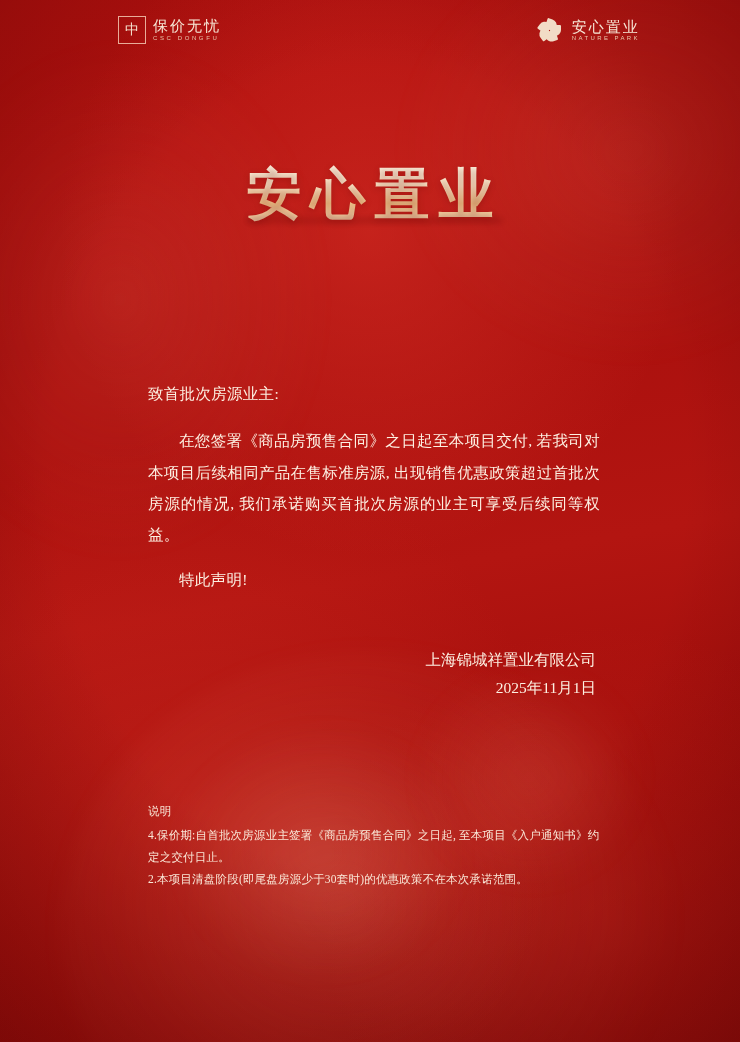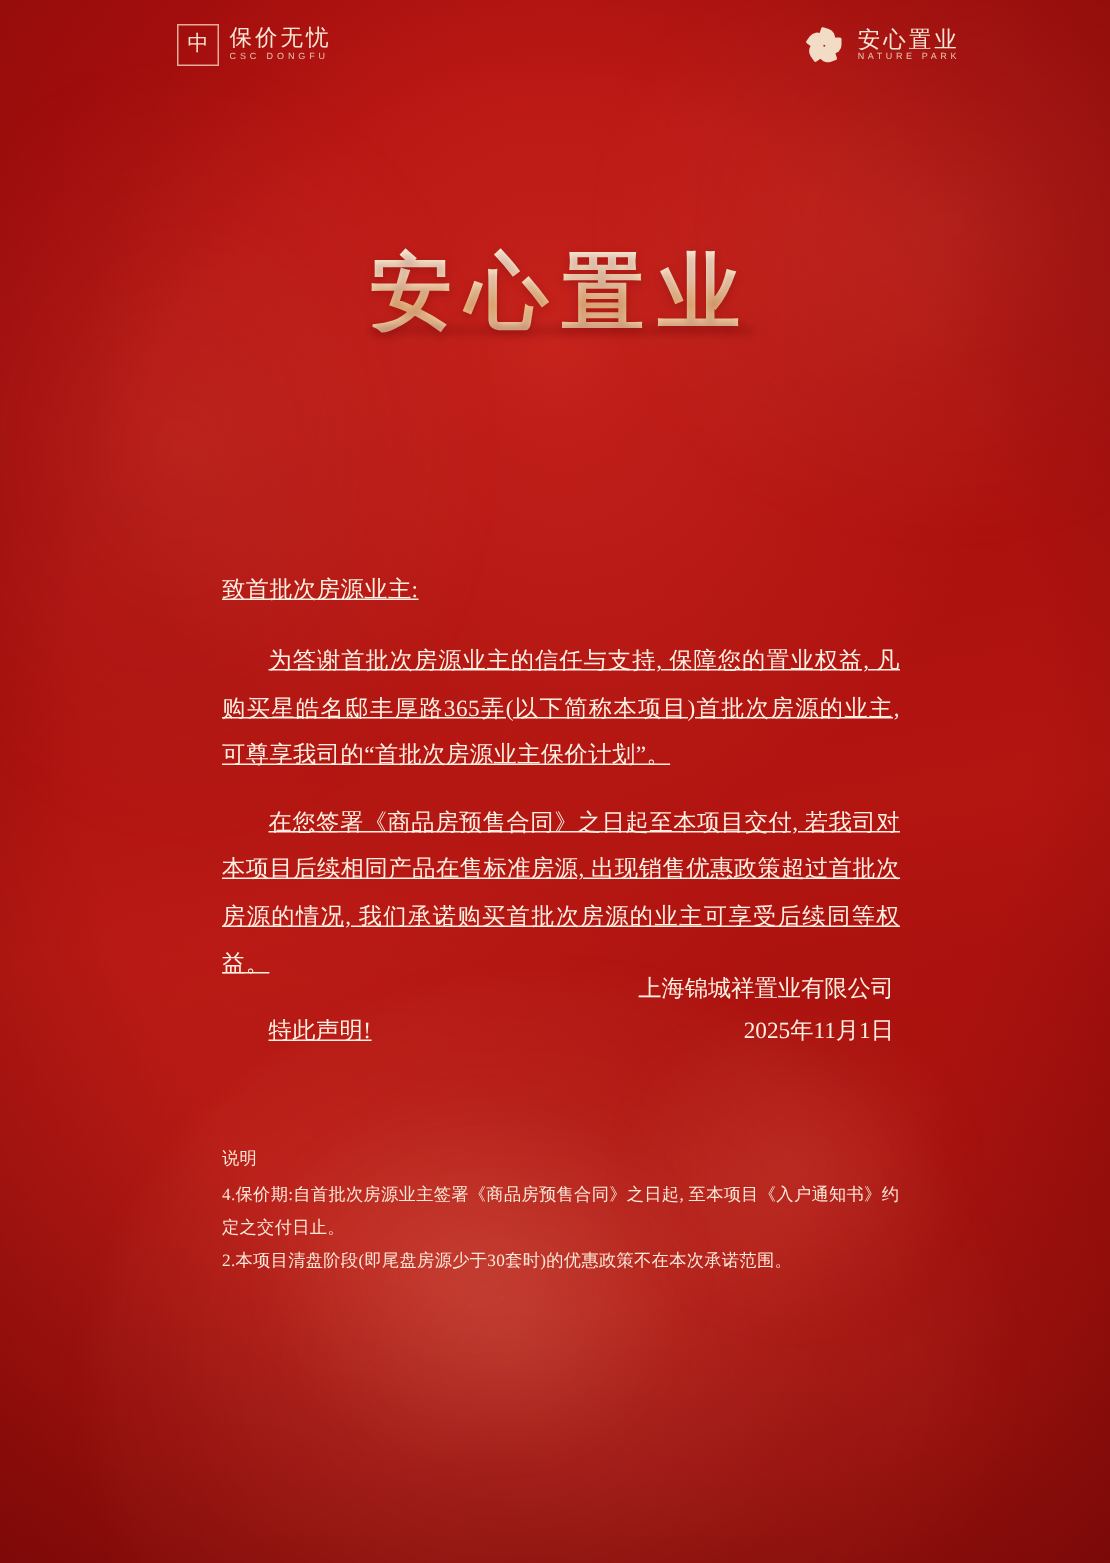--- a/index.html
+++ b/index.html
@@ -165,42 +165,41 @@
   .body-copy {
     position: absolute;
     top: 378px;
     left: 148px;
     width: 452px;
     color: #fdf0e2;
     font-size: 15.5px;
     line-height: 2.02;
     letter-spacing: 0.3px;
     text-align: justify;
-    text-decoration: underline;
   }
   .body-copy p { margin: 0 0 14px 0; }
   .body-copy p.indent { text-indent: 2em; }
   .body-copy p.salute { margin-bottom: 16px; }
   .body-copy p.declare { text-indent: 2em; margin-top: 2px; }
 
   .signature {
     position: absolute;
     top: 646px;
     left: 144px;
     width: 452px;
     text-align: right;
     color: #fdf0e2;
     font-size: 15.5px;
     line-height: 1.78;
   }
 
   
   .notes {
     position: absolute;
-    top: 762px;
+    top: 800px;
     left: 148px;
     width: 460px;
     color: #fae7d7;
     font-size: 11.5px;
     line-height: 1.92;
     letter-spacing: 0.2px;
   }
   .notes .title { margin-bottom: 2px; }
   .notes .item { }
 </style>
@@ -241,21 +240,20 @@
     </div>
 
   </div>
 
   <div class="headline">
     <div class="line">安心置业</div>
   </div>
 
   <div class="body-copy">
     <p class="salute">致首批次房源业主:</p>
-    <p class="indent">为答谢首批次房源业主的信任与支持, 保障您的置业权益, 凡购买星皓名邸丰厚路365弄(以下简称本项目)首批次房源的业主, 可尊享我司的“首批次房源业主保价计划”。</p>
     <p class="indent">在您签署《商品房预售合同》之日起至本项目交付, 若我司对本项目后续相同产品在售标准房源, 出现销售优惠政策超过首批次房源的情况, 我们承诺购买首批次房源的业主可享受后续同等权益。</p>
     <p class="declare">特此声明!</p>
   </div>
 
   <div class="signature">
     <div>上海锦城祥置业有限公司</div>
     <div>2025年11月1日</div>
   </div>
 
   <div class="notes">

